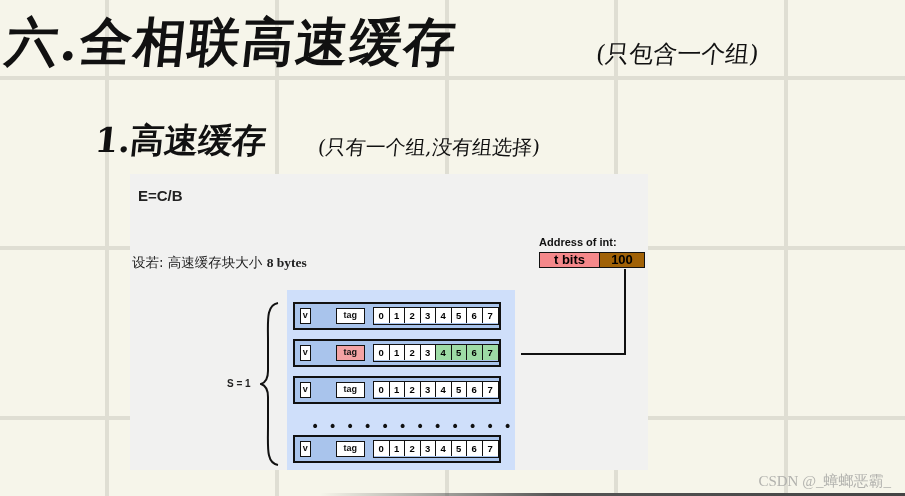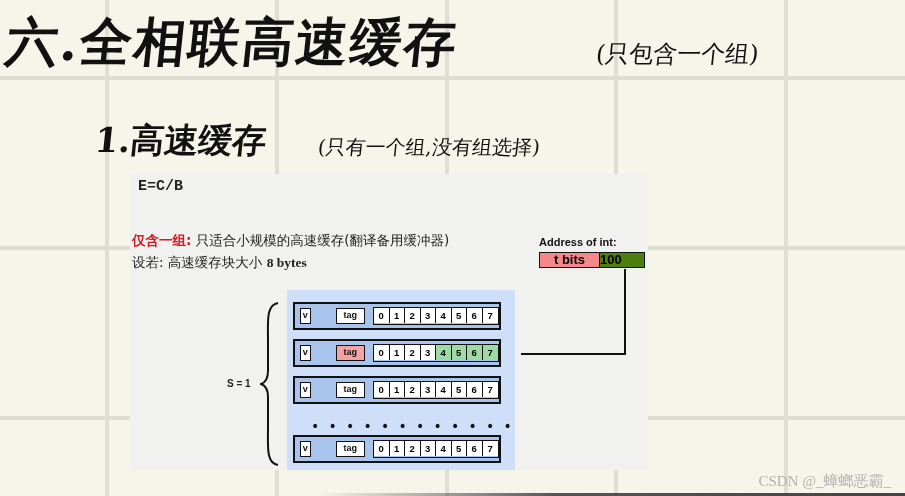--- a/index.html
+++ b/index.html
@@ -9,30 +9,30 @@
   .gh { position: absolute; left: 0; width: 905px; height: 4px; background: #dfded3; }
   .hw { position: absolute; color: #111; font-family: "DejaVu Serif", serif; white-space: nowrap; }
   #h1 { left: 6px; top: 8px; font-size: 52px; font-weight: bold; letter-spacing: 2px; transform: skewX(-6deg); }
   #h1sub { left: 596px; top: 38px; font-size: 24px; transform: skewX(-6deg); }
   #h2 { left: 95px; top: 118px; font-size: 34px; font-weight: bold; transform: skewX(-6deg); }
   #h2sub { left: 318px; top: 134px; font-size: 20px; transform: skewX(-6deg); }
   .redmark { position: absolute; left: 350px; top: 170px; width: 110px; height: 5px; }
   .redmark span { display: inline-block; height: 3px; margin-right: 3px; }
   .slide { position: absolute; left: 130px; top: 174px; width: 518px; height: 296px; background: #f1f1f0; }
   .st { position: absolute; left: 2px; font-size: 13.5px; color: #222; white-space: nowrap; font-family: "DejaVu Sans", sans-serif; }
-  #formula { left: 8px; top: 4px; font-family: Liberation Mono, monospace; font-weight: bold; font-size: 15px; }
+  #formula { left: 8px; top: 13px; font-family: Liberation Sans, sans-serif; font-weight: bold; font-size: 15px; }
   #line1 { top: 32px; }
   #line2 { top: 58px; }
   #line2 .red { color: #d8191e; font-weight: bold; }
   #line3 { top: 80px; }
   #line3 b { font-family: "Liberation Serif", serif; }
   .addr-label { position: absolute; left: 409px; top: 62px; font-size: 11px; font-weight: bold; color: #111; font-family: "Liberation Sans", sans-serif; }
   .addr { position: absolute; left: 409px; top: 78px; width: 106px; height: 16px; border: 1.5px solid #111; display: flex; font-family: "Liberation Sans", sans-serif; font-size: 13px; font-weight: bold; }
   .addr .tb { width: 60px; background: #f4888a; border-right: 1.5px solid #111; text-align: center; line-height: 13px; }
-  .addr .off { flex: 1; background: #4d7c0f; line-height: 13px; }
+  .addr .off { flex: 1; background: #a16207; text-align: center; line-height: 13px; }
   .conn-v { position: absolute; left: 494px; top: 95px; width: 2px; height: 86px; background: #111; }
   .conn-h { position: absolute; left: 391px; top: 179px; width: 105px; height: 2px; background: #111; }
   .s-label { position: absolute; left: 97px; top: 204px; font-size: 10px; font-weight: bold; font-family: "Liberation Sans", sans-serif; color: #222; }
   .brace { position: absolute; left: 130px; top: 127px; }
   .panel { position: absolute; left: 157px; top: 116px; width: 228px; height: 180px; background: #cfdffa; }
   .row { position: absolute; left: 6px; width: 208px; height: 28px; border: 2px solid #111; background: #a9c4ec; display: flex; align-items: center; padding-left: 5px; }
   .cell { height: 16px; border: 1.5px solid #111; background: #fff; font-size: 9px; font-weight: bold; font-family: "Liberation Sans", sans-serif; text-align: center; line-height: 13px; color: #111; }
   .vbit { width: 14px; margin-right: 10px; }
   .tag { width: 40px; margin-right: 8px; margin-left: 15px; }
   .tag.hit { background: #f4a3a4; }
@@ -60,21 +60,20 @@
 <div class="hw" id="h1sub">(只包含一个组)</div>
 <div class="hw" id="h2">1.高速缓存</div>
 <div class="hw" id="h2sub">(只有一个组,没有组选择)</div>
 
 <div class="redmark">
   <span style="width:50px;background:#b0141a"></span><span style="width:50px;background:#e06a6a"></span>
 </div>
 
 <div class="slide">
   <div class="st" id="formula">E=C/B</div>
-  <div class="st" id="line2"><span class="red">仅含一组:</span><span> 只适合小规模的高速缓存(翻译备用缓冲器)</span></div>
   <div class="st" id="line3"><span>设若: 高速缓存块大小 </span><b>8 bytes</b></div>
 
   <div class="addr-label">Address of  int:</div>
   <div class="addr">
     <div class="tb">t bits</div>
     <div class="off">100</div>
   </div>
   <div class="conn-v"></div>
   <div class="conn-h"></div>
 

